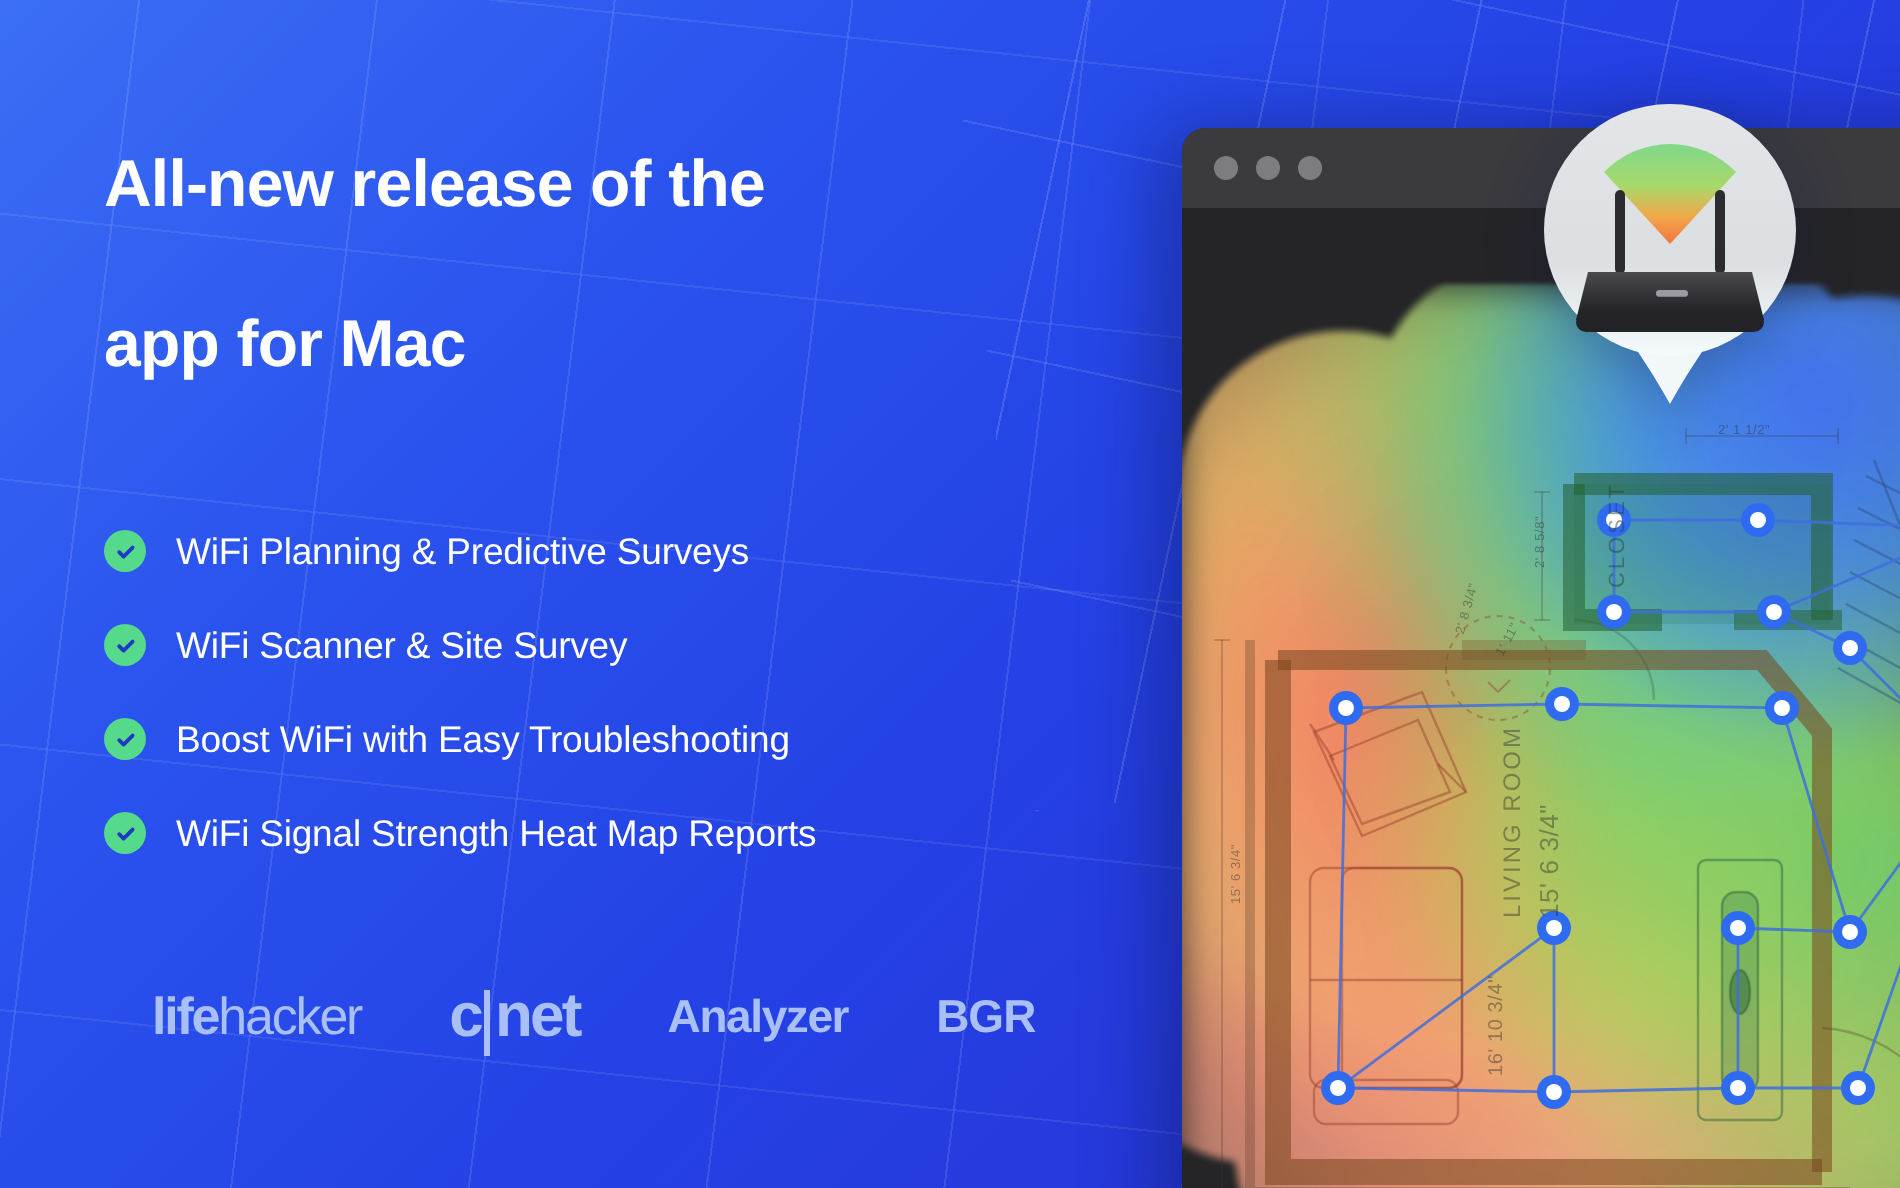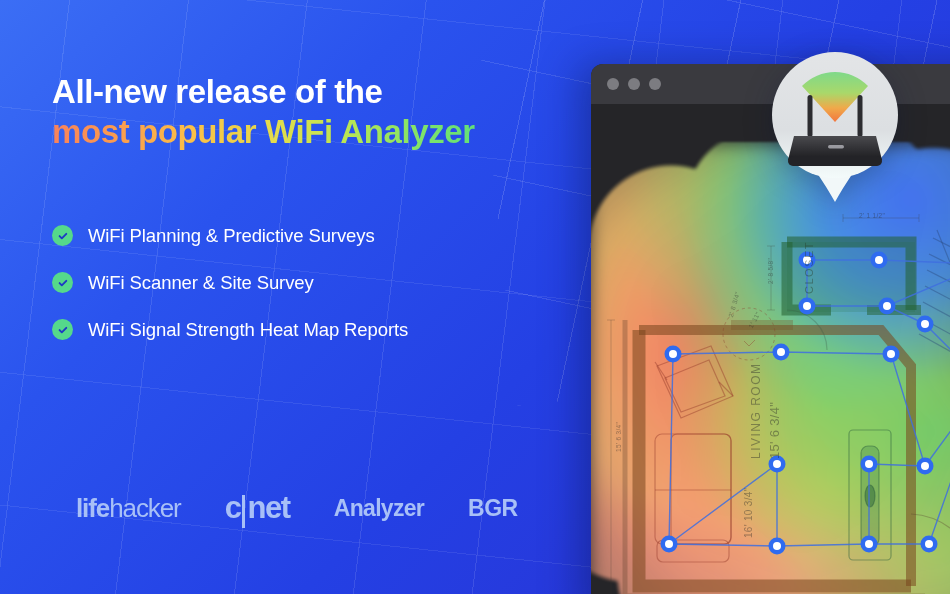--- a/index.html
+++ b/index.html
@@ -235,21 +235,22 @@
 
 <div class="canvas">
 
   <div class="grid-overlay"></div>
   <div class="grid-overlay2"></div>
 
   <div class="left">
 
     <h1 class="headline">
       <span>All-new release of the</span><br>
-      <span class="grad">most popular WiFi Analyzer</span><br>
+      <br>
+      <span>app for Mac</span>
     </h1>
 
     <ul class="features">
       <li class="feature">
         <span class="check-icon">
           <svg width="12" height="12" viewBox="0 0 12 12">
               <path d="M2.6 6.1 L4.8 8.3 L9.3 3.8" fill="none" stroke="#1e39c4" stroke-width="1.9" stroke-linecap="round" stroke-linejoin="round"></path>
             </svg>
         </span>
         <span class="feature-label">WiFi Planning &amp; Predictive Surveys</span>
@@ -261,20 +262,28 @@
             </svg>
         </span>
         <span class="feature-label">WiFi Scanner &amp; Site Survey</span>
       </li>
       <li class="feature">
         <span class="check-icon">
           <svg width="12" height="12" viewBox="0 0 12 12">
               <path d="M2.6 6.1 L4.8 8.3 L9.3 3.8" fill="none" stroke="#1e39c4" stroke-width="1.9" stroke-linecap="round" stroke-linejoin="round"></path>
             </svg>
         </span>
+        <span class="feature-label">Boost WiFi with Easy Troubleshooting</span>
+      </li>
+      <li class="feature">
+        <span class="check-icon">
+          <svg width="12" height="12" viewBox="0 0 12 12">
+              <path d="M2.6 6.1 L4.8 8.3 L9.3 3.8" fill="none" stroke="#1e39c4" stroke-width="1.9" stroke-linecap="round" stroke-linejoin="round"></path>
+            </svg>
+        </span>
         <span class="feature-label">WiFi Signal Strength Heat Map Reports</span>
       </li>
     </ul>
   </div>
 
   <div class="press">
     <div class="logo logo-lifehacker">
       <span class="b">life</span>
         <span class="l">hacker</span>
     </div>

